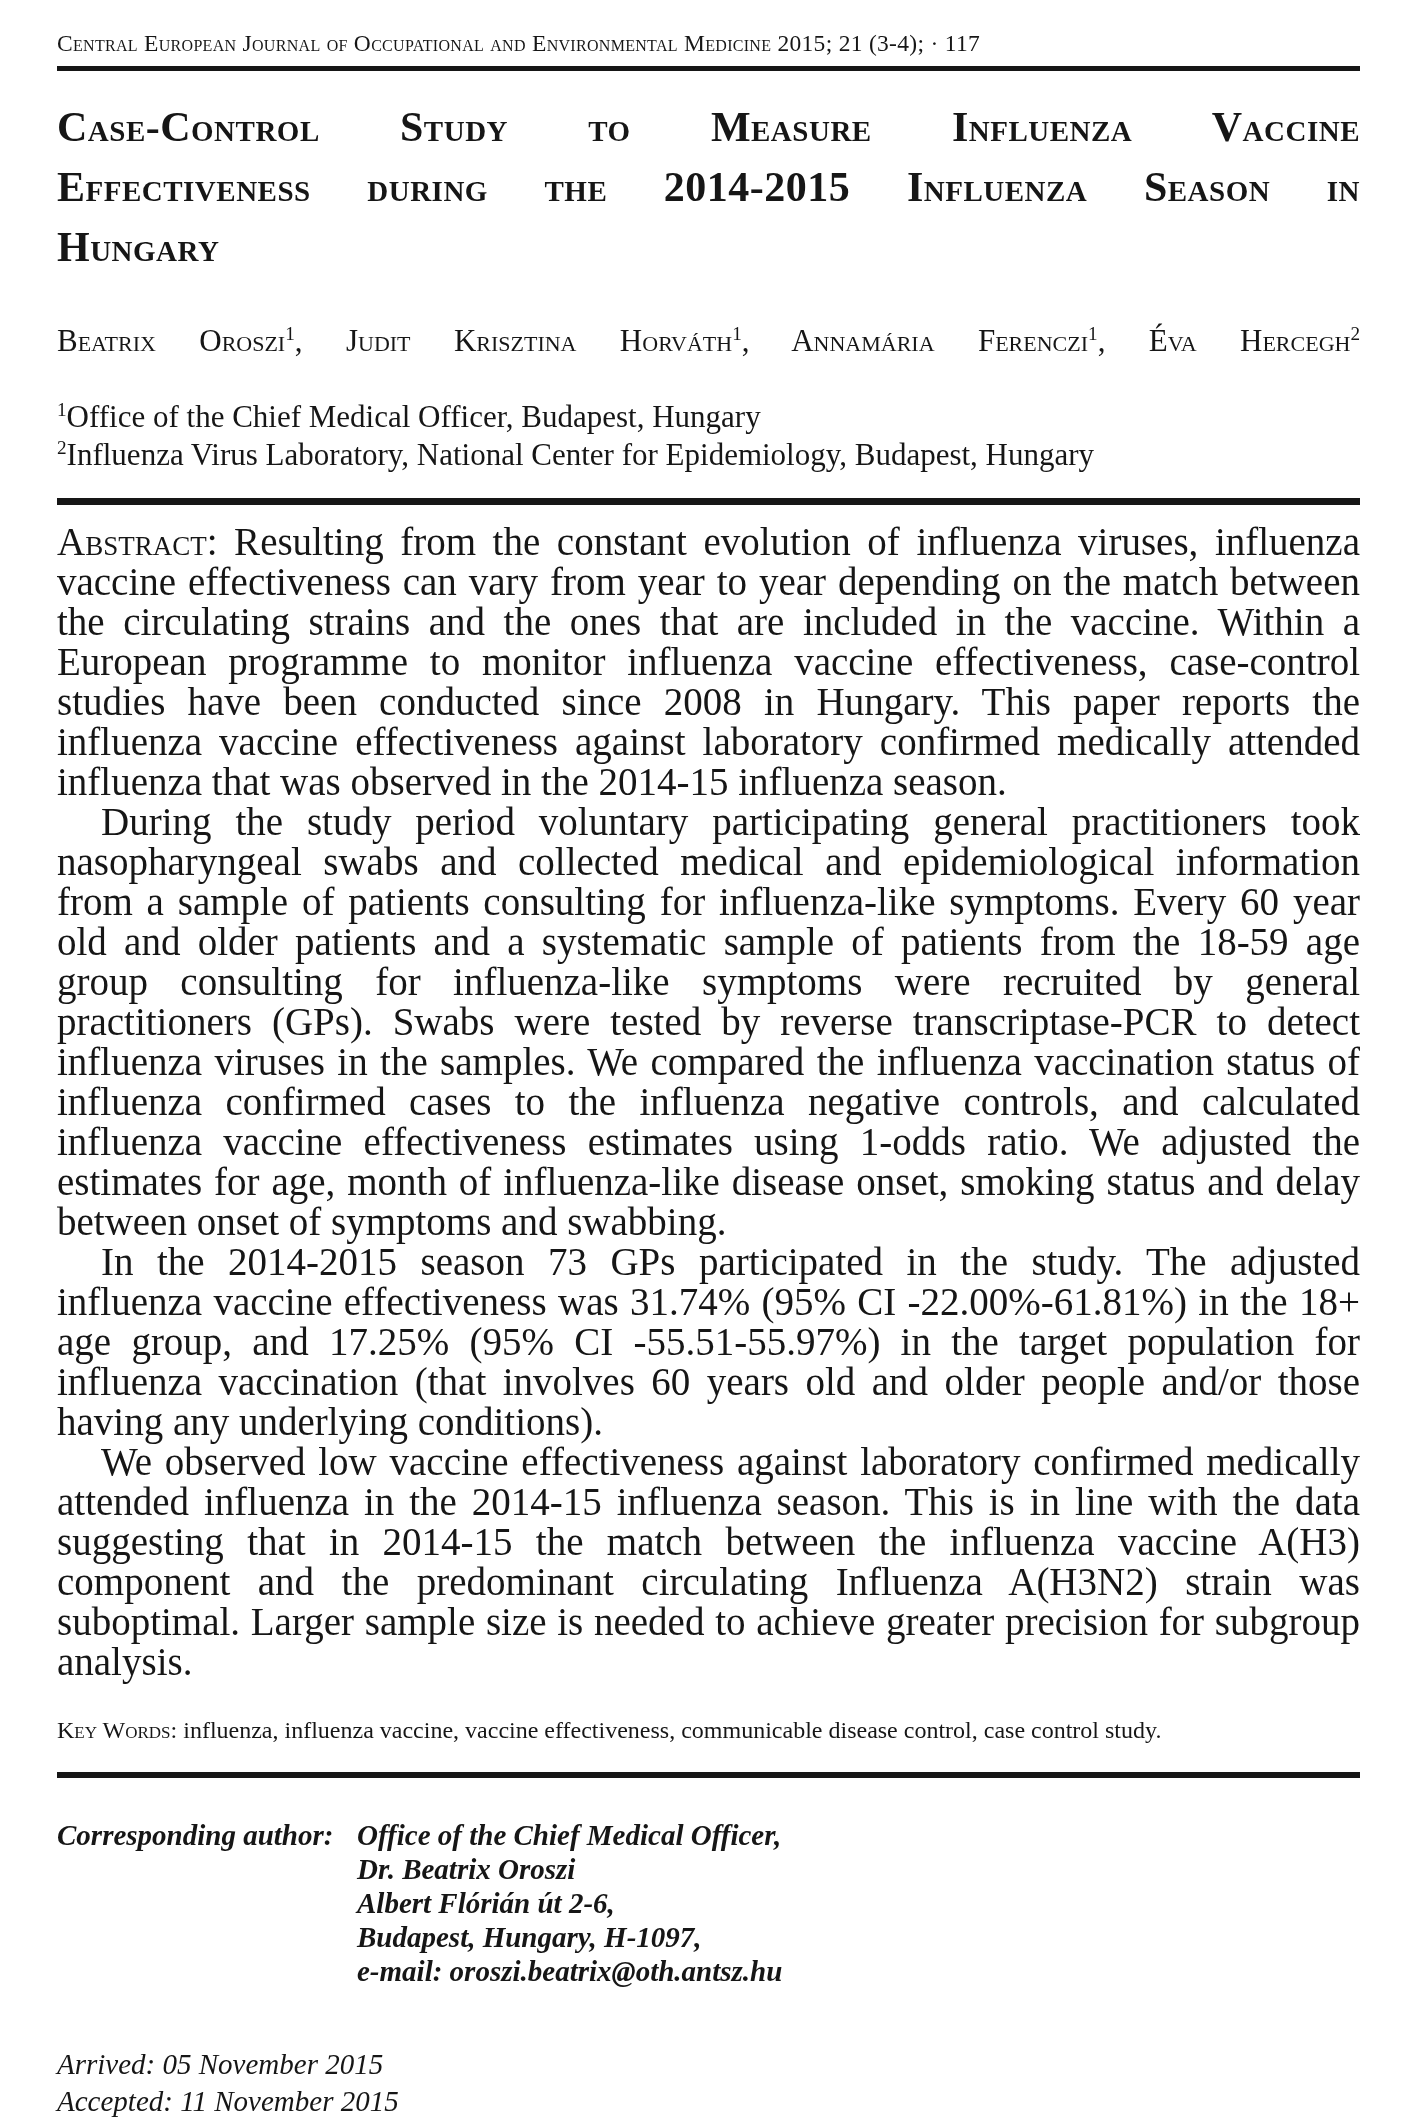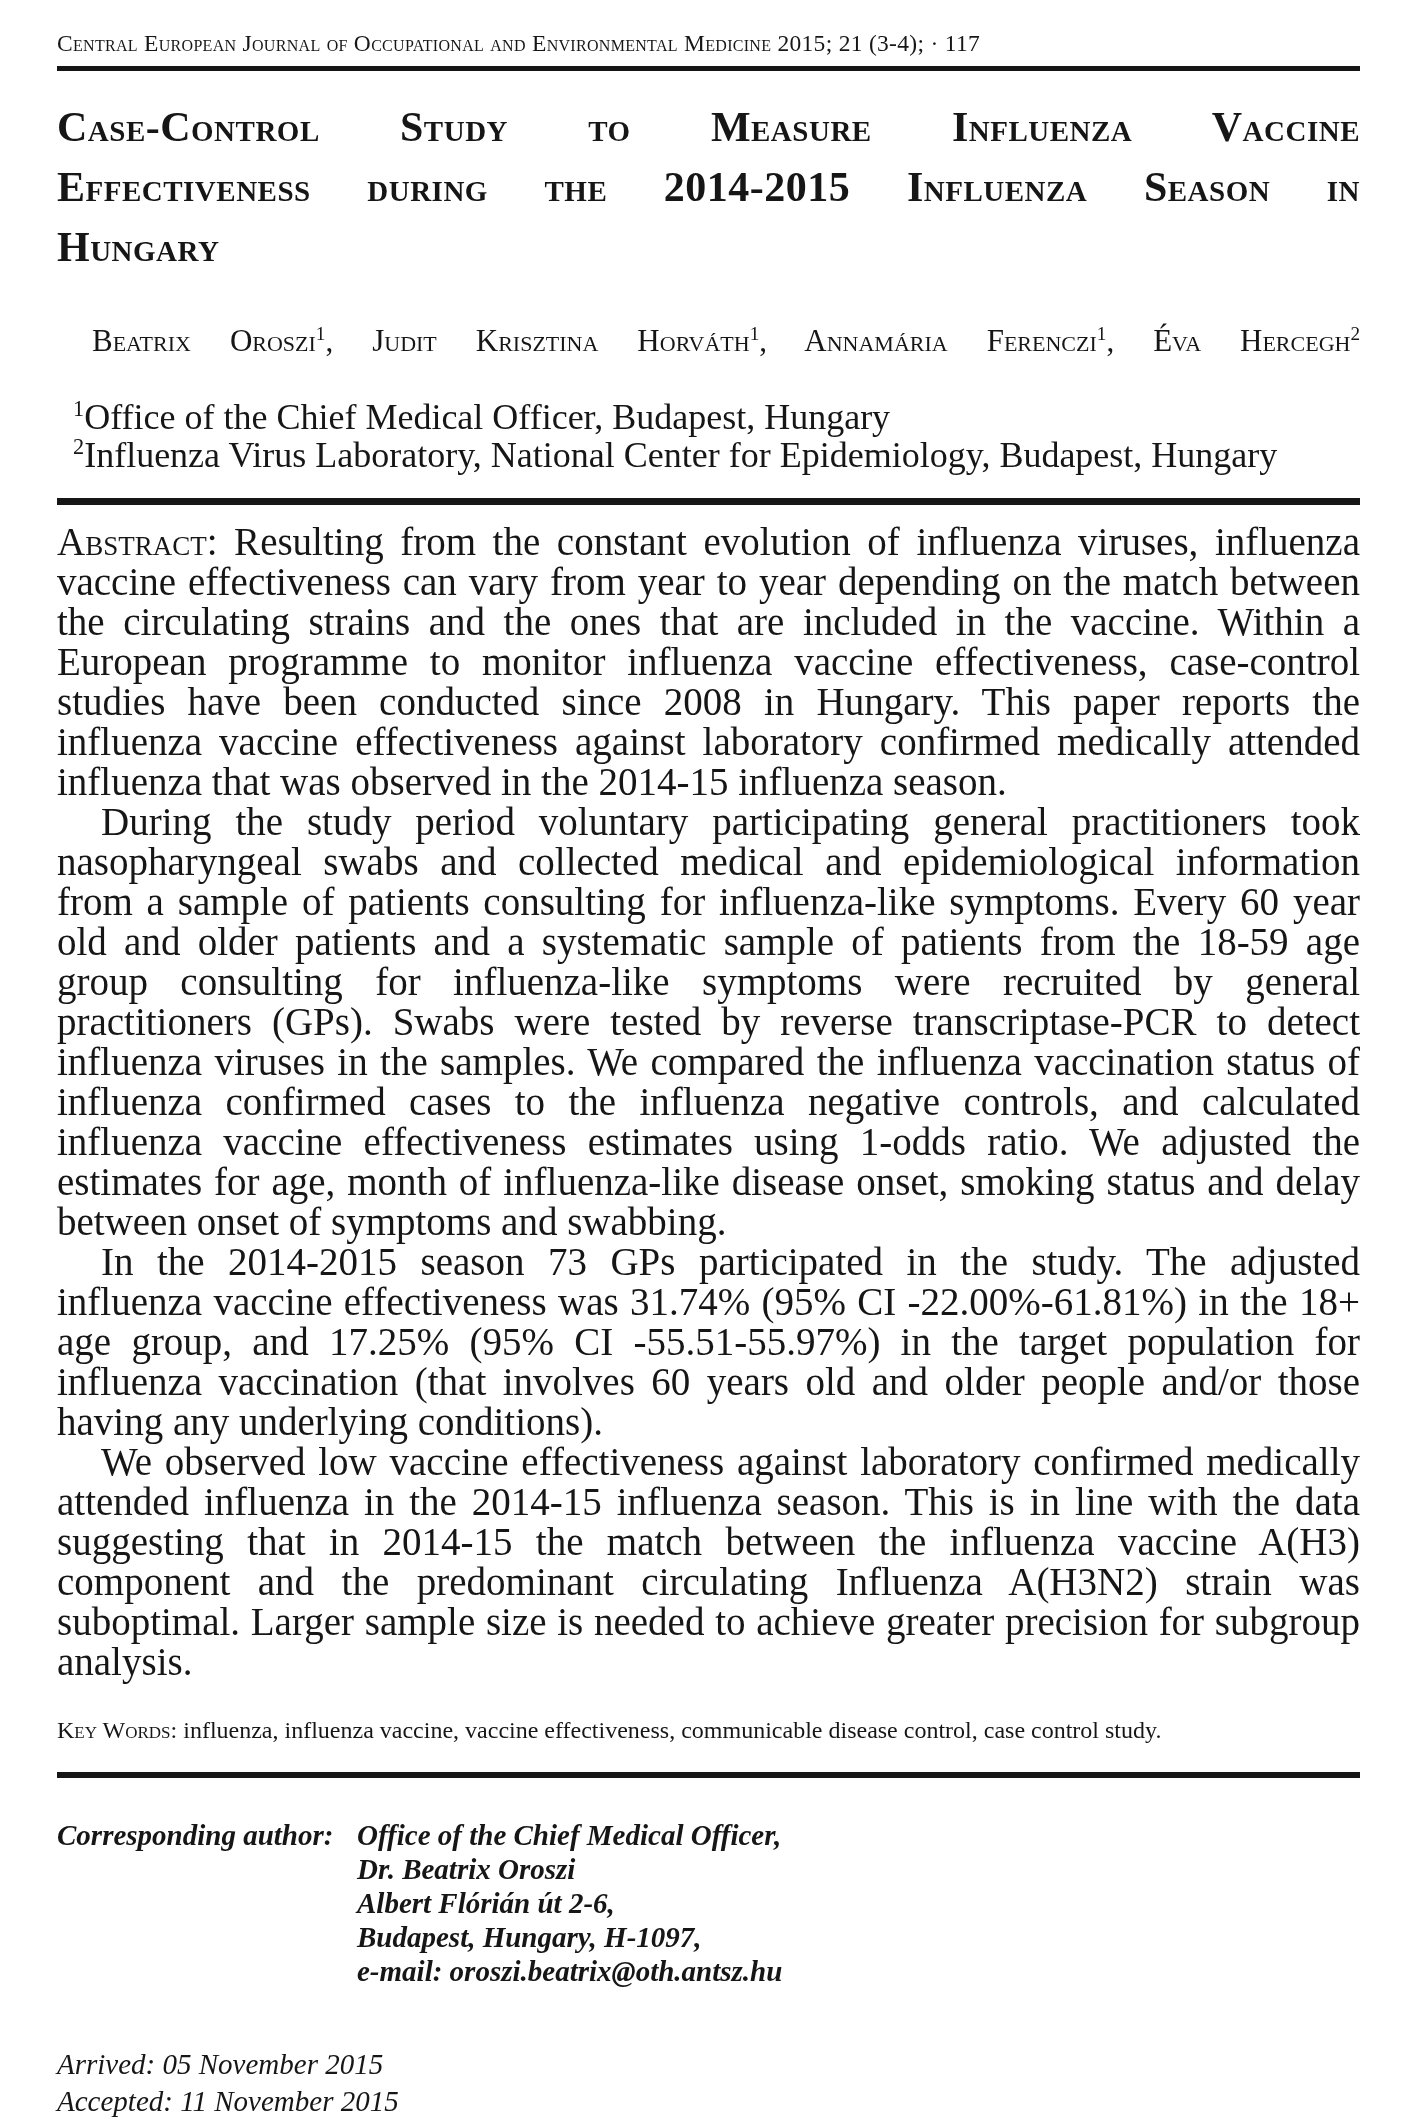--- a/index.html
+++ b/index.html
@@ -36,25 +36,24 @@
   .title-line { text-align: justify; text-align-last: justify; }
   .title-line.last { text-align-last: left; }
 
   .authors-line {
     margin-top: 44px;
     font-variant: small-caps;
     font-size: 31px;
     text-align: justify;
     text-align-last: justify;
     line-height: 40px;
-    margin-left: 35px;
   }
   sup { vertical-align: super; font-size: 0.62em; line-height: 0; }
 
-  .affiliations { margin-top: 37px; font-size: 36px; line-height: 38px; margin-left: 16px; }
+  .affiliations { margin-top: 37px; font-size: 31px; line-height: 38px; }
 
   .abstract {
     margin-top: 17px;
     font-size: 39px;
     line-height: 40px;
     text-align: justify;
   }
   .abstract p.indent { text-indent: 44px; }
   .sc { font-variant: small-caps; }
 

